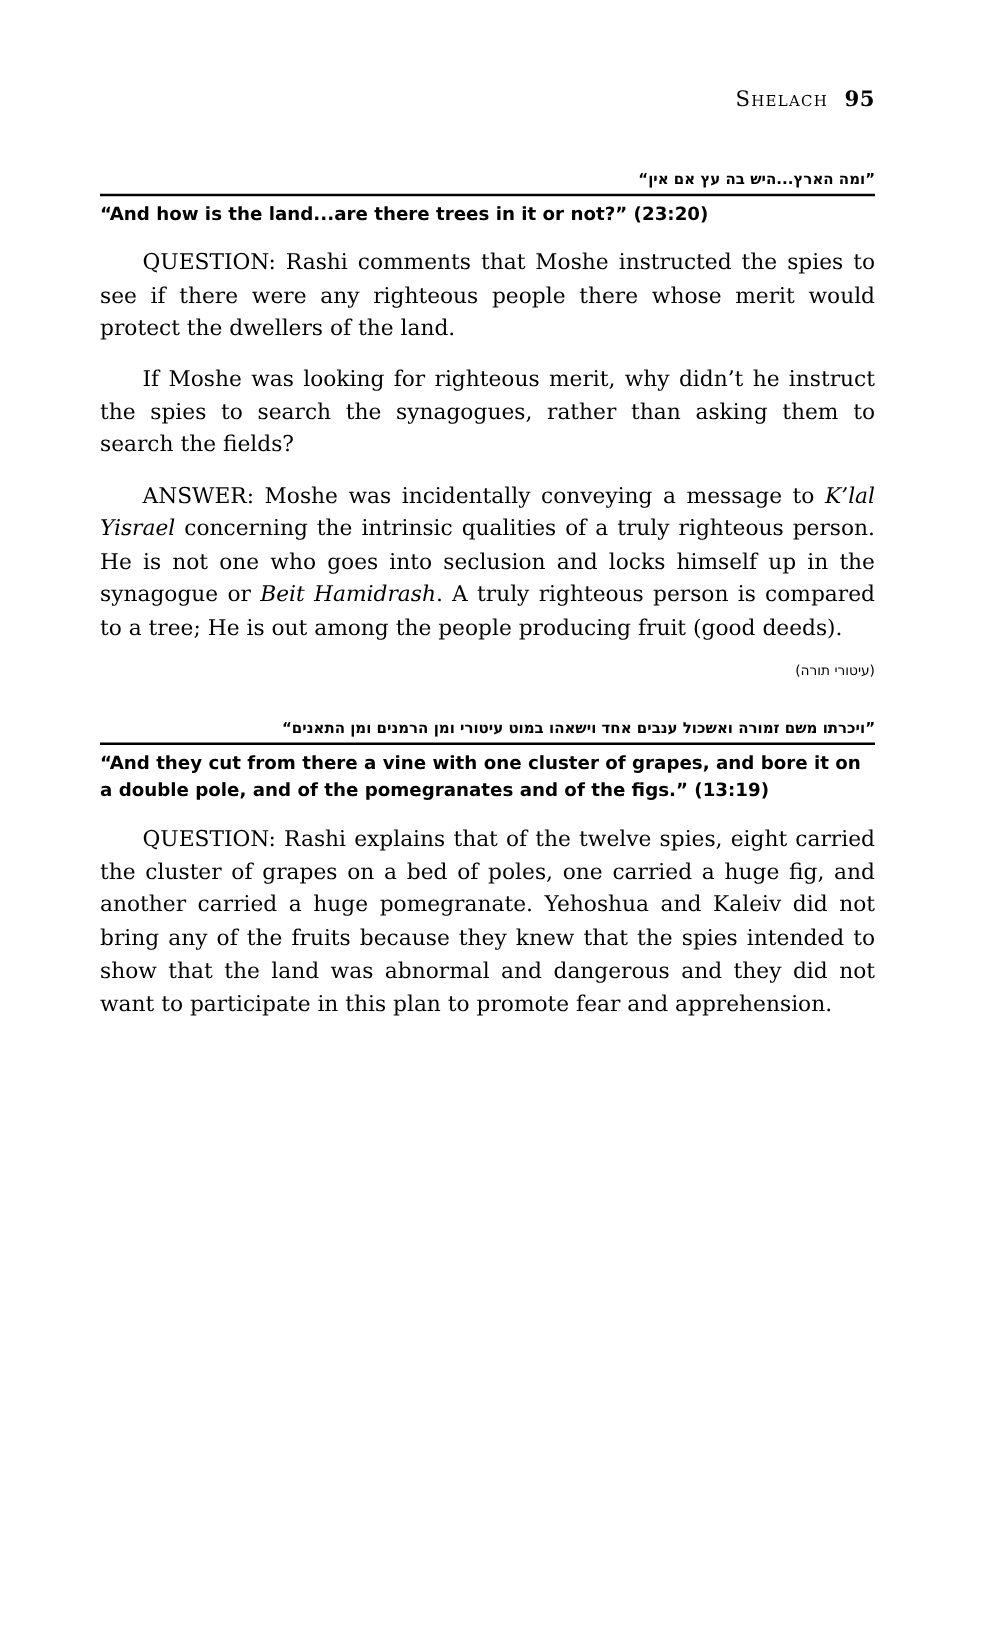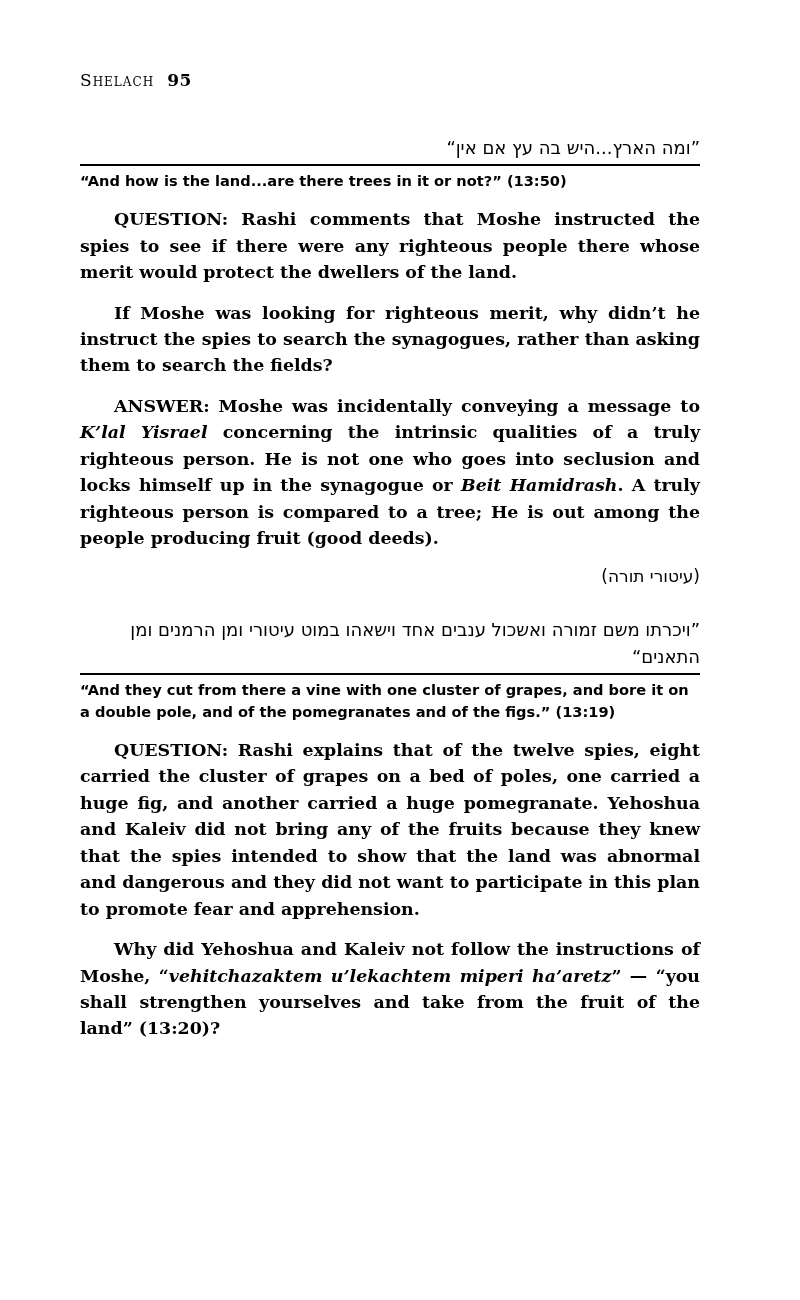--- a/index.html
+++ b/index.html
@@ -18,21 +18,21 @@
   .page {
     position: absolute;
     left: 0; top: 0;
     width: 800px;
     height: 1300px;
     box-sizing: border-box;
     padding: 70px 100px 40px 80px;
   }
   
   .running-head {
-    text-align: left;
+    text-align: right;
     font-family: "DejaVu Serif", serif;
     font-size: 15.5px;
     letter-spacing: 0.4px;
     margin: 0 0 44px 0;
     white-space: nowrap;
   }
   .running-head .parsha {
     font-variant: small-caps;
     font-size: 17px;
     letter-spacing: 1px;
@@ -40,22 +40,22 @@
   .running-head .folio {
     font-weight: bold;
     font-size: 17px;
     margin-left: 13px;
   }
 
   
   .heb-head {
     direction: rtl;
     font-family: "DejaVu Sans", sans-serif;
-    font-weight: normal;
-    font-size: 18px;
+    font-weight: bold;
+    font-size: 12px;
     line-height: 1.5;
     margin: 0;
     padding: 0 0 3px 0;
   }
   .rule {
     border-bottom: 2.4px solid #000;
     margin: 0 0 4px 0;
   }
   .eng-head {
     font-family: "DejaVu Sans", sans-serif;
@@ -69,59 +69,57 @@
   
   p.body {
     font-family: "DejaVu Serif", serif;
     font-size: 17.4px;
     line-height: 1.52;
     text-align: justify;
     text-justify: inter-word;
     margin: 0 0 14px 0;
     text-indent: 34px;
     hyphens: none;
-    font-weight: bold;
   }
   .it { font-style: italic; }
 
   .source {
     direction: rtl;
     text-align: right;
     font-family: "DejaVu Sans", sans-serif;
-    font-size: 17px;
+    font-size: 11px;
     margin: 10px 0 0 0;
   }
 
   .gap-1 { height: 30px; }
 </style>
 </head>
 <body>
 
 <div class="page">
 
   <div class="running-head">
     <span class="parsha">Shelach</span><span class="folio">95</span>
   </div>
 
   <div>
     <div class="heb-head">”ומה הארץ...היש בה עץ אם אין“</div>
     <div class="rule"></div>
-    <div class="eng-head">“And how is the land...are there trees in it or not?” (13:50)</div>
+    <div class="eng-head">“And how is the land...are there trees in it or not?” (23:20)</div>
 
     <p class="body">QUESTION: Rashi comments that Moshe instructed the spies to see if there were any righteous people there whose merit would protect the dwellers of the land.</p>
     <p class="body">If Moshe was looking for righteous merit, why didn’t he instruct the spies to search the synagogues, rather than asking them to search the fields?</p>
     <p class="body">ANSWER: Moshe was incidentally conveying a message to <span class="it">K’lal Yisrael</span> concerning the intrinsic qualities of a truly righteous person. He is not one who goes into seclusion and locks himself up in the synagogue or <span class="it">Beit Hamidrash</span>. A truly righteous person is compared to a tree; He is out among the people producing fruit (good deeds).</p>
 
     <div class="source">(עיטורי תורה)</div>
   </div>
 
   <div class="gap-1"></div>
 
   <div>
     <div class="heb-head">”ויכרתו משם זמורה ואשכול ענבים אחד וישאהו במוט עיטורי ומן הרמנים ומן התאנים“</div>
     <div class="rule"></div>
     <div class="eng-head">“And they cut from there a vine with one cluster of grapes, and bore it on a double pole, and of the pomegranates and of the figs.” (13:19)</div>
 
     <p class="body">QUESTION: Rashi explains that of the twelve spies, eight carried the cluster of grapes on a bed of poles, one carried a huge fig, and another carried a huge pomegranate. Yehoshua and Kaleiv did not bring any of the fruits because they knew that the spies intended to show that the land was abnormal and dangerous and they did not want to participate in this plan to promote fear and apprehension.</p>
-    <p class="body">Why did Yehoshua and Kaleiv not follow the instructions of Moshe, “<span class="it">vehitchazaktem u’lekachtem miperi ha’aretz</span>” — “you shall strengthen yourselves and take from the fruit of the land” (13:20)?</p>
   </div>
 
 </div>
 
 </body></html>

